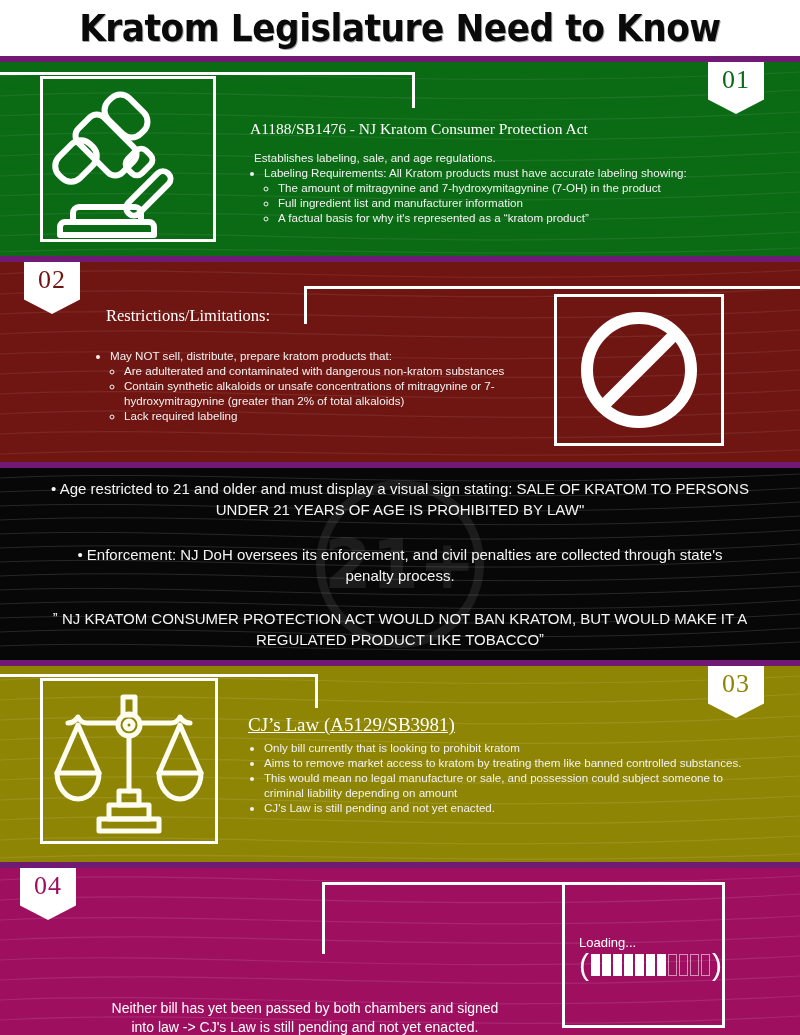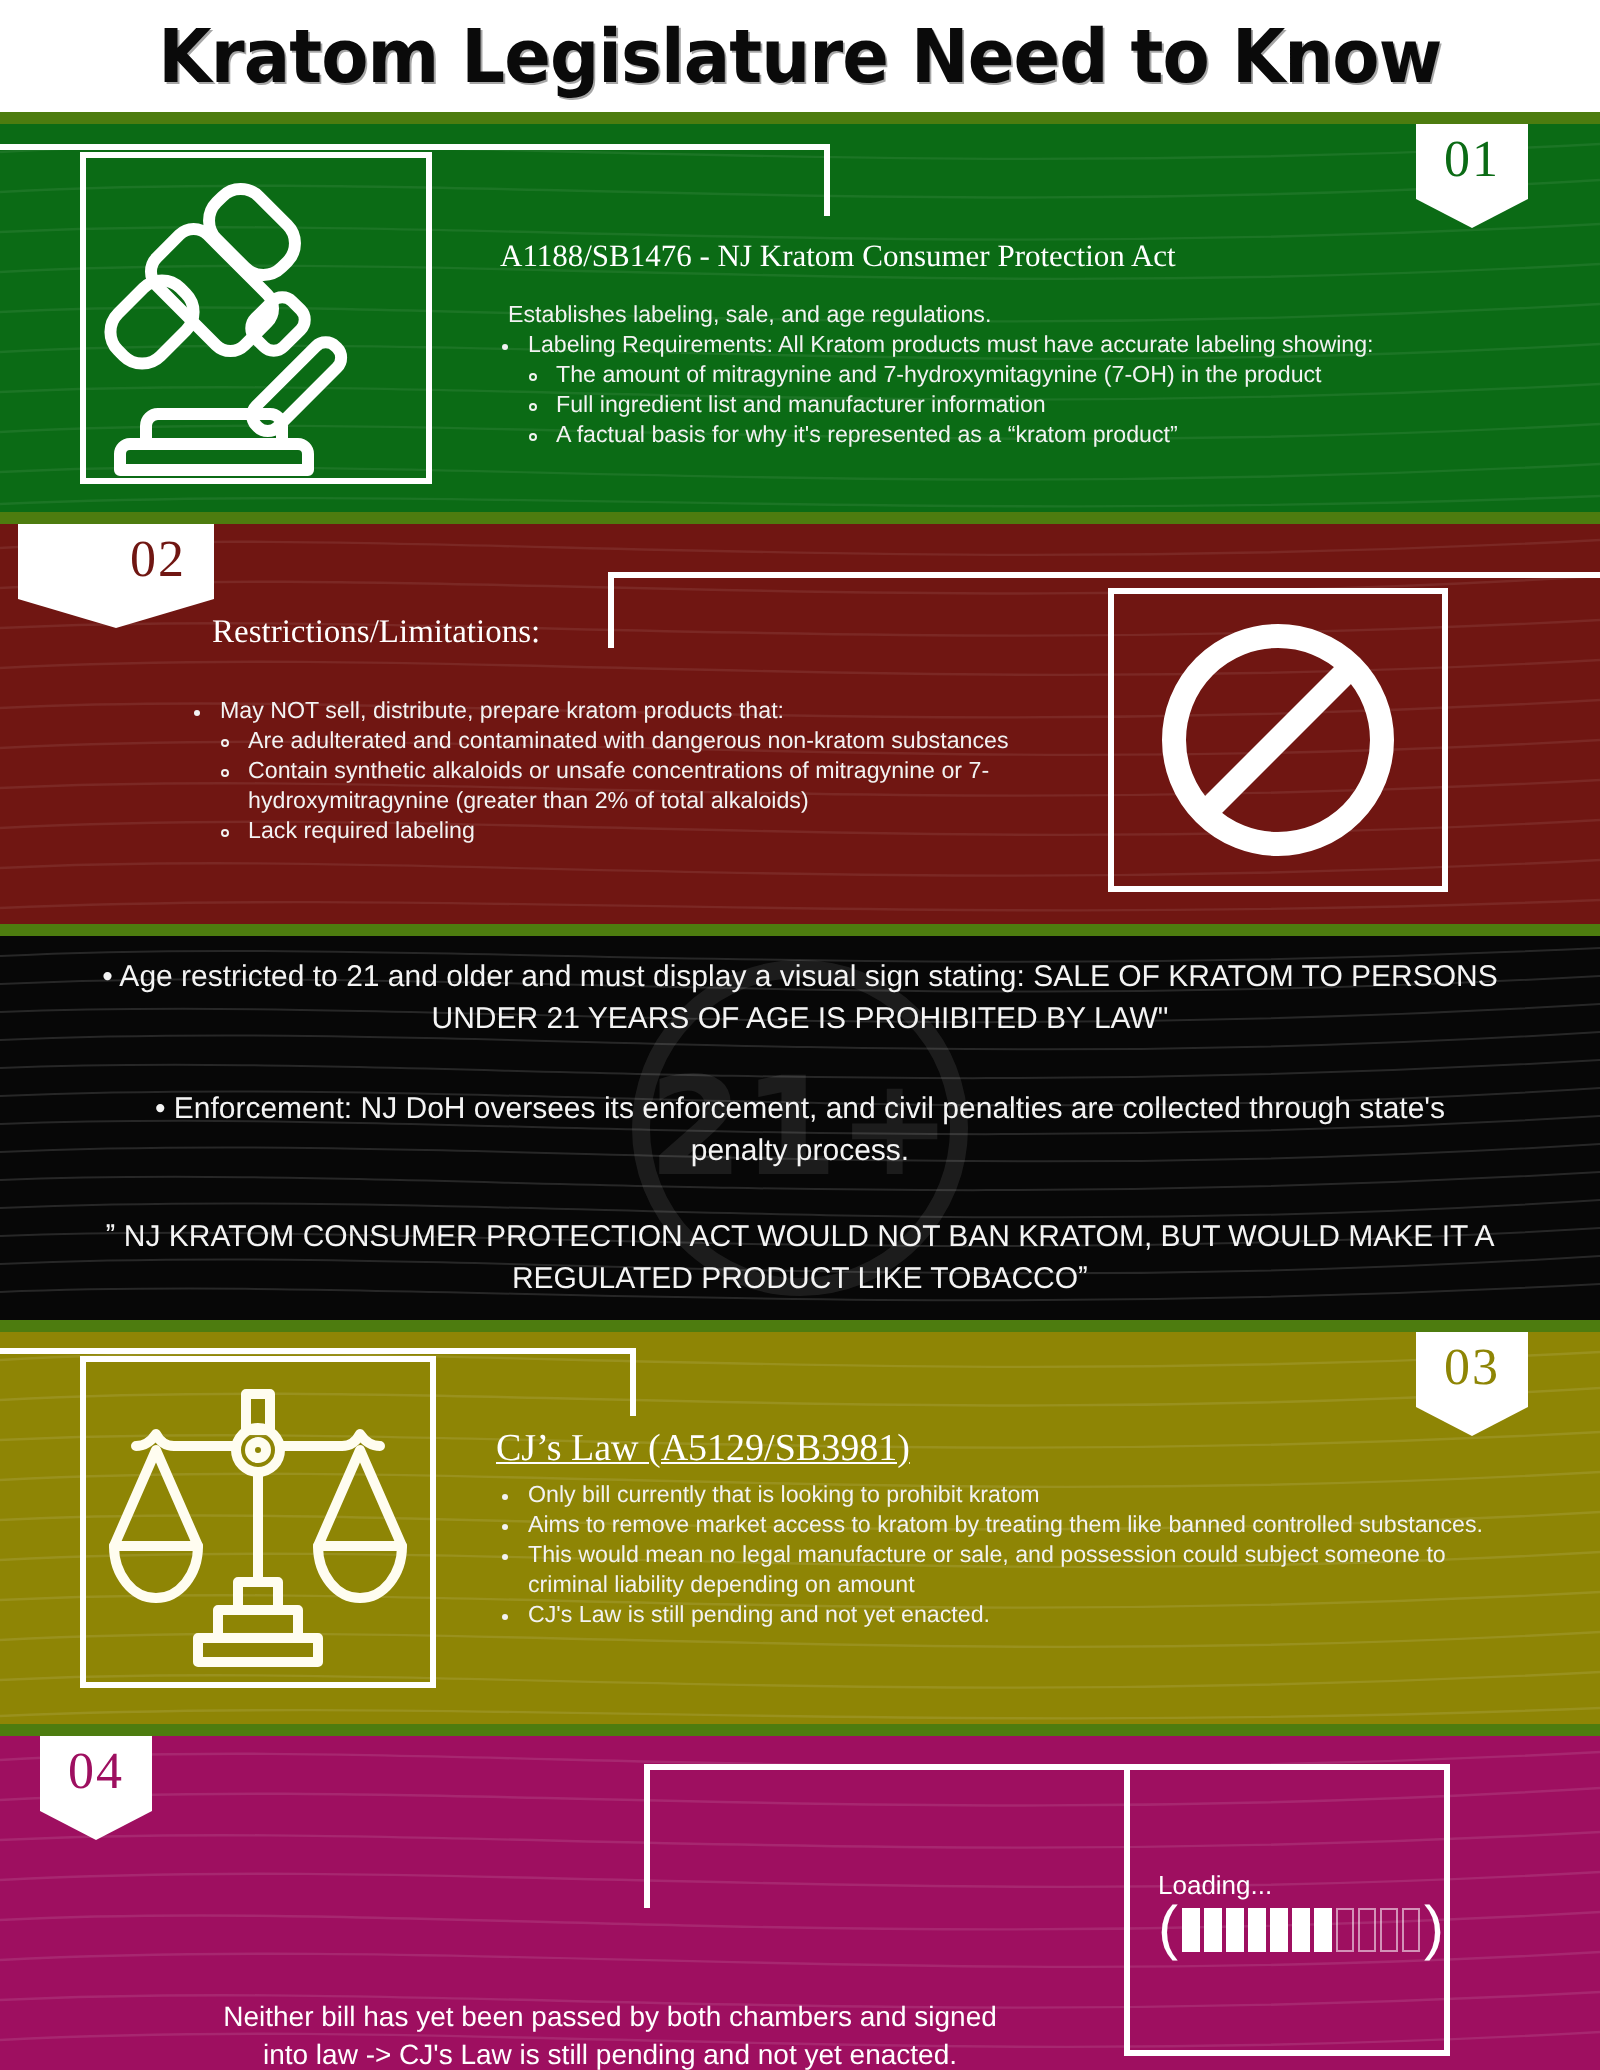--- a/index.html
+++ b/index.html
@@ -2,21 +2,21 @@
 <html><head>
 <meta charset="utf-8">
 <style>
   html,body{margin:0;padding:0;}
   body{
     width:800px;height:1035px;
     background:#ffffff;
     font-family:"Liberation Sans", sans-serif;
     overflow:hidden;
   }
-  .poster{position:relative;width:800px;height:1035px;background:#4d7c0f;}
+  .poster{position:relative;width:800px;height:1035px;background:#701a75;}
 
   
   .title-bar{
     height:56px;display:flex;align-items:center;justify-content:center;
     background:#ffffff;
   }
   .title{
     font-family:"DejaVu Sans", sans-serif;
     font-weight:bold;
     font-size:37px;
@@ -188,21 +188,21 @@
           <path d="M0 112 C240 100 460 128 800 108"></path>
         <path d="M0 132 C210 122 430 148 800 128"></path>
           <path d="M0 152 C230 140 450 168 800 148"></path>
         <path d="M0 172 C200 162 420 188 800 168"></path>
           <path d="M0 192 C230 182 450 202 800 188"></path>
       </g>
     </svg>
 
     <div class="inner">
 
-      <div class="pennant pennant-red" style="left:9px;padding-left:42px;">
+      <div class="pennant pennant-red" style="left:24px;">
         <span>02</span>
       </div>
 
       <div class="rule" style="left:304px;top:24px;width:3px;height:38px;"></div>
       <div class="rule" style="left:304px;top:24px;width:496px;height:3px;"></div>
 
       <div class="icon-box" style="left:554px;top:32px;width:170px;height:152px;">
         <svg width="164" height="146" viewBox="0 0 164 146">
           <g transform="translate(82,73)">
             <circle cx="0" cy="0" r="52" fill="none" stroke="#ffffff" stroke-width="12"></circle>

